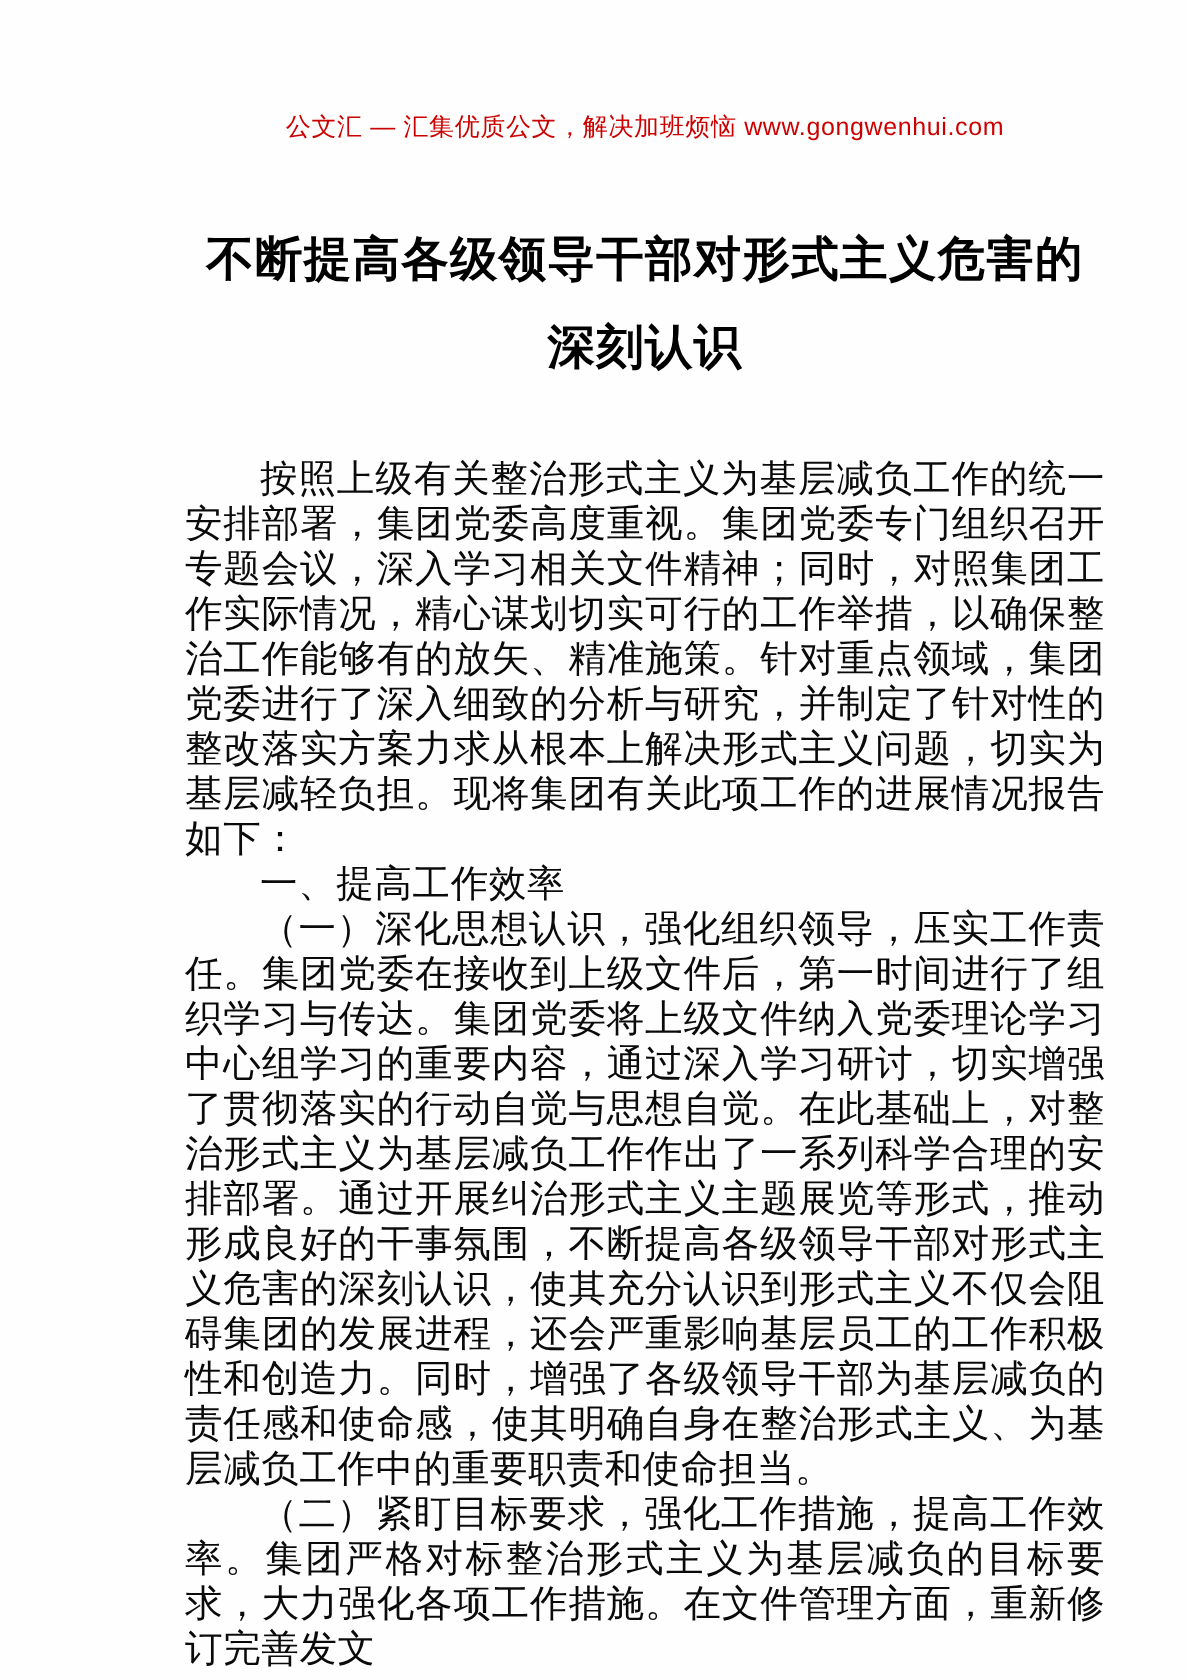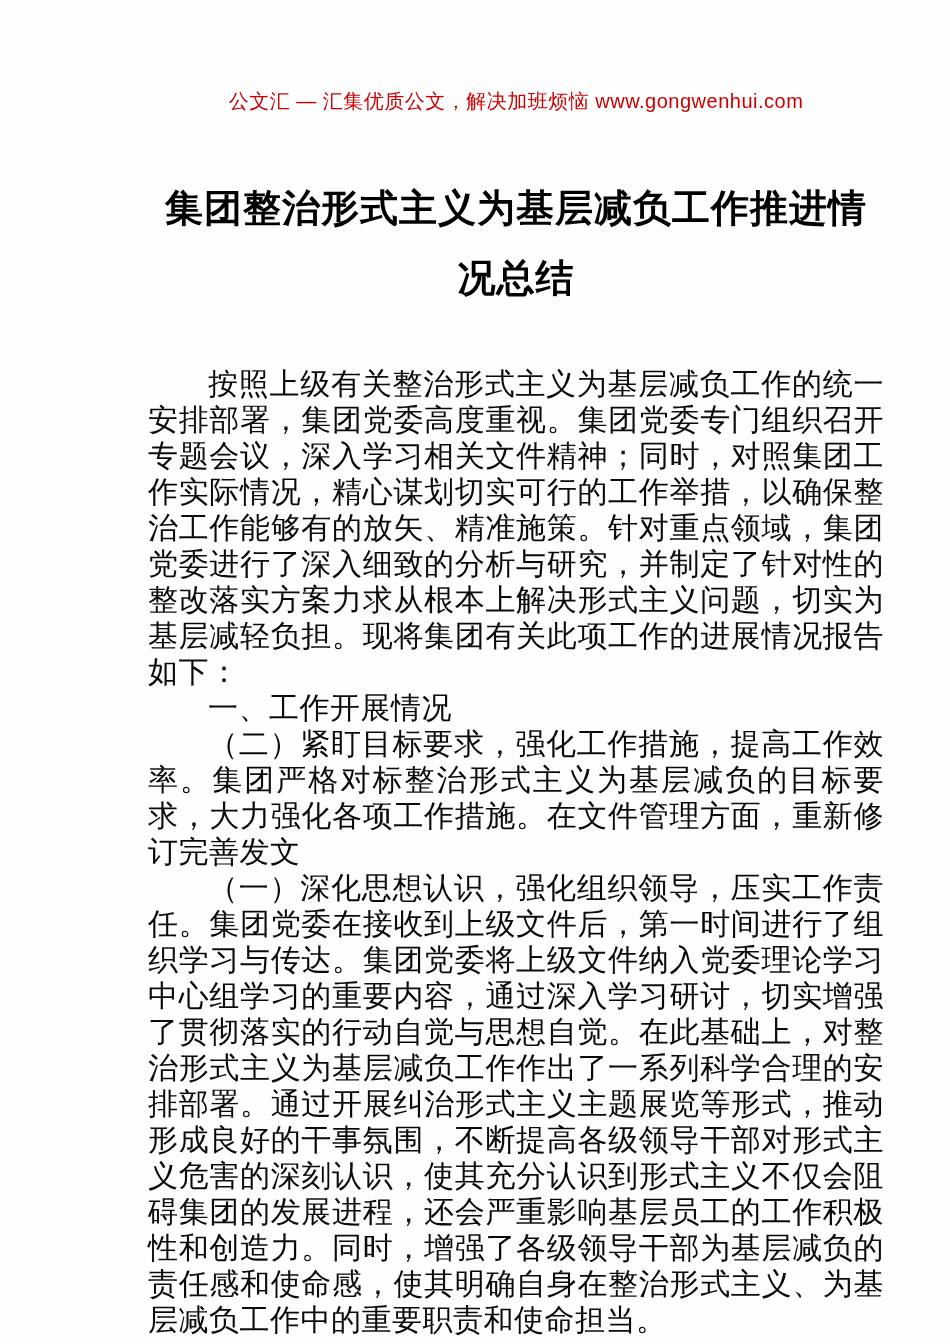--- a/index.html
+++ b/index.html
@@ -47,22 +47,22 @@
     letter-spacing: 0.5px;
   }
 </style>
 </head>
 <body>
 
 <div class="page">
 
   <div class="doc-header">公文汇 — 汇集优质公文，解决加班烦恼 www.gongwenhui.com</div>
 
-  <h1 class="doc-title">集团整治形式主义为基层减负工作推进情况总结</h1>
+  <h1 class="doc-title">不断提高各级领导干部对形式主义危害的深刻认识</h1>
 
   <div class="doc-body">
     <p>按照上级有关整治形式主义为基层减负工作的统一安排部署，集团党委高度重视。集团党委专门组织召开专题会议，深入学习相关文件精神；同时，对照集团工作实际情况，精心谋划切实可行的工作举措，以确保整治工作能够有的放矢、精准施策。针对重点领域，集团党委进行了深入细致的分析与研究，并制定了针对性的整改落实方案力求从根本上解决形式主义问题，切实为基层减轻负担。现将集团有关此项工作的进展情况报告如下：</p>
-    <p>一、工作开展情况</p>
+    <p>一、提高工作效率</p>
+    <p>（一）深化思想认识，强化组织领导，压实工作责任。集团党委在接收到上级文件后，第一时间进行了组织学习与传达。集团党委将上级文件纳入党委理论学习中心组学习的重要内容，通过深入学习研讨，切实增强了贯彻落实的行动自觉与思想自觉。在此基础上，对整治形式主义为基层减负工作作出了一系列科学合理的安排部署。通过开展纠治形式主义主题展览等形式，推动形成良好的干事氛围，不断提高各级领导干部对形式主义危害的深刻认识，使其充分认识到形式主义不仅会阻碍集团的发展进程，还会严重影响基层员工的工作积极性和创造力。同时，增强了各级领导干部为基层减负的责任感和使命感，使其明确自身在整治形式主义、为基层减负工作中的重要职责和使命担当。</p>
     <p>（二）紧盯目标要求，强化工作措施，提高工作效率。集团严格对标整治形式主义为基层减负的目标要求，大力强化各项工作措施。在文件管理方面，重新修订完善发文</p>
-    <p>（一）深化思想认识，强化组织领导，压实工作责任。集团党委在接收到上级文件后，第一时间进行了组织学习与传达。集团党委将上级文件纳入党委理论学习中心组学习的重要内容，通过深入学习研讨，切实增强了贯彻落实的行动自觉与思想自觉。在此基础上，对整治形式主义为基层减负工作作出了一系列科学合理的安排部署。通过开展纠治形式主义主题展览等形式，推动形成良好的干事氛围，不断提高各级领导干部对形式主义危害的深刻认识，使其充分认识到形式主义不仅会阻碍集团的发展进程，还会严重影响基层员工的工作积极性和创造力。同时，增强了各级领导干部为基层减负的责任感和使命感，使其明确自身在整治形式主义、为基层减负工作中的重要职责和使命担当。</p>
   </div>
 
 </div>
 
 </body></html>

